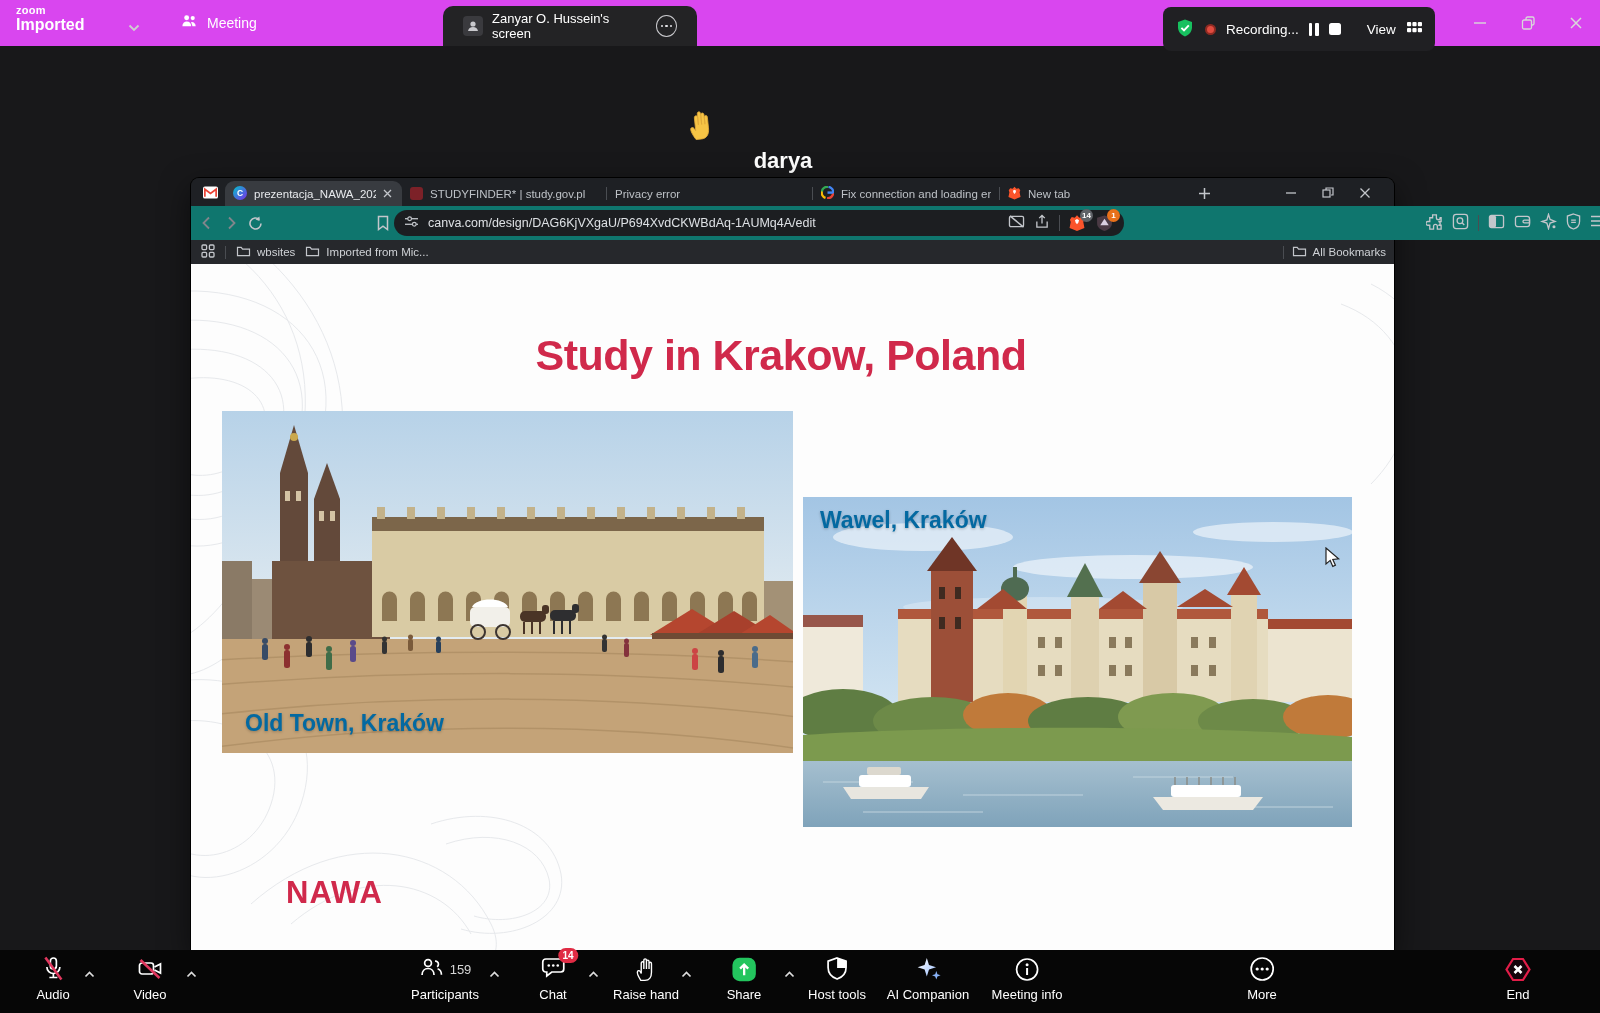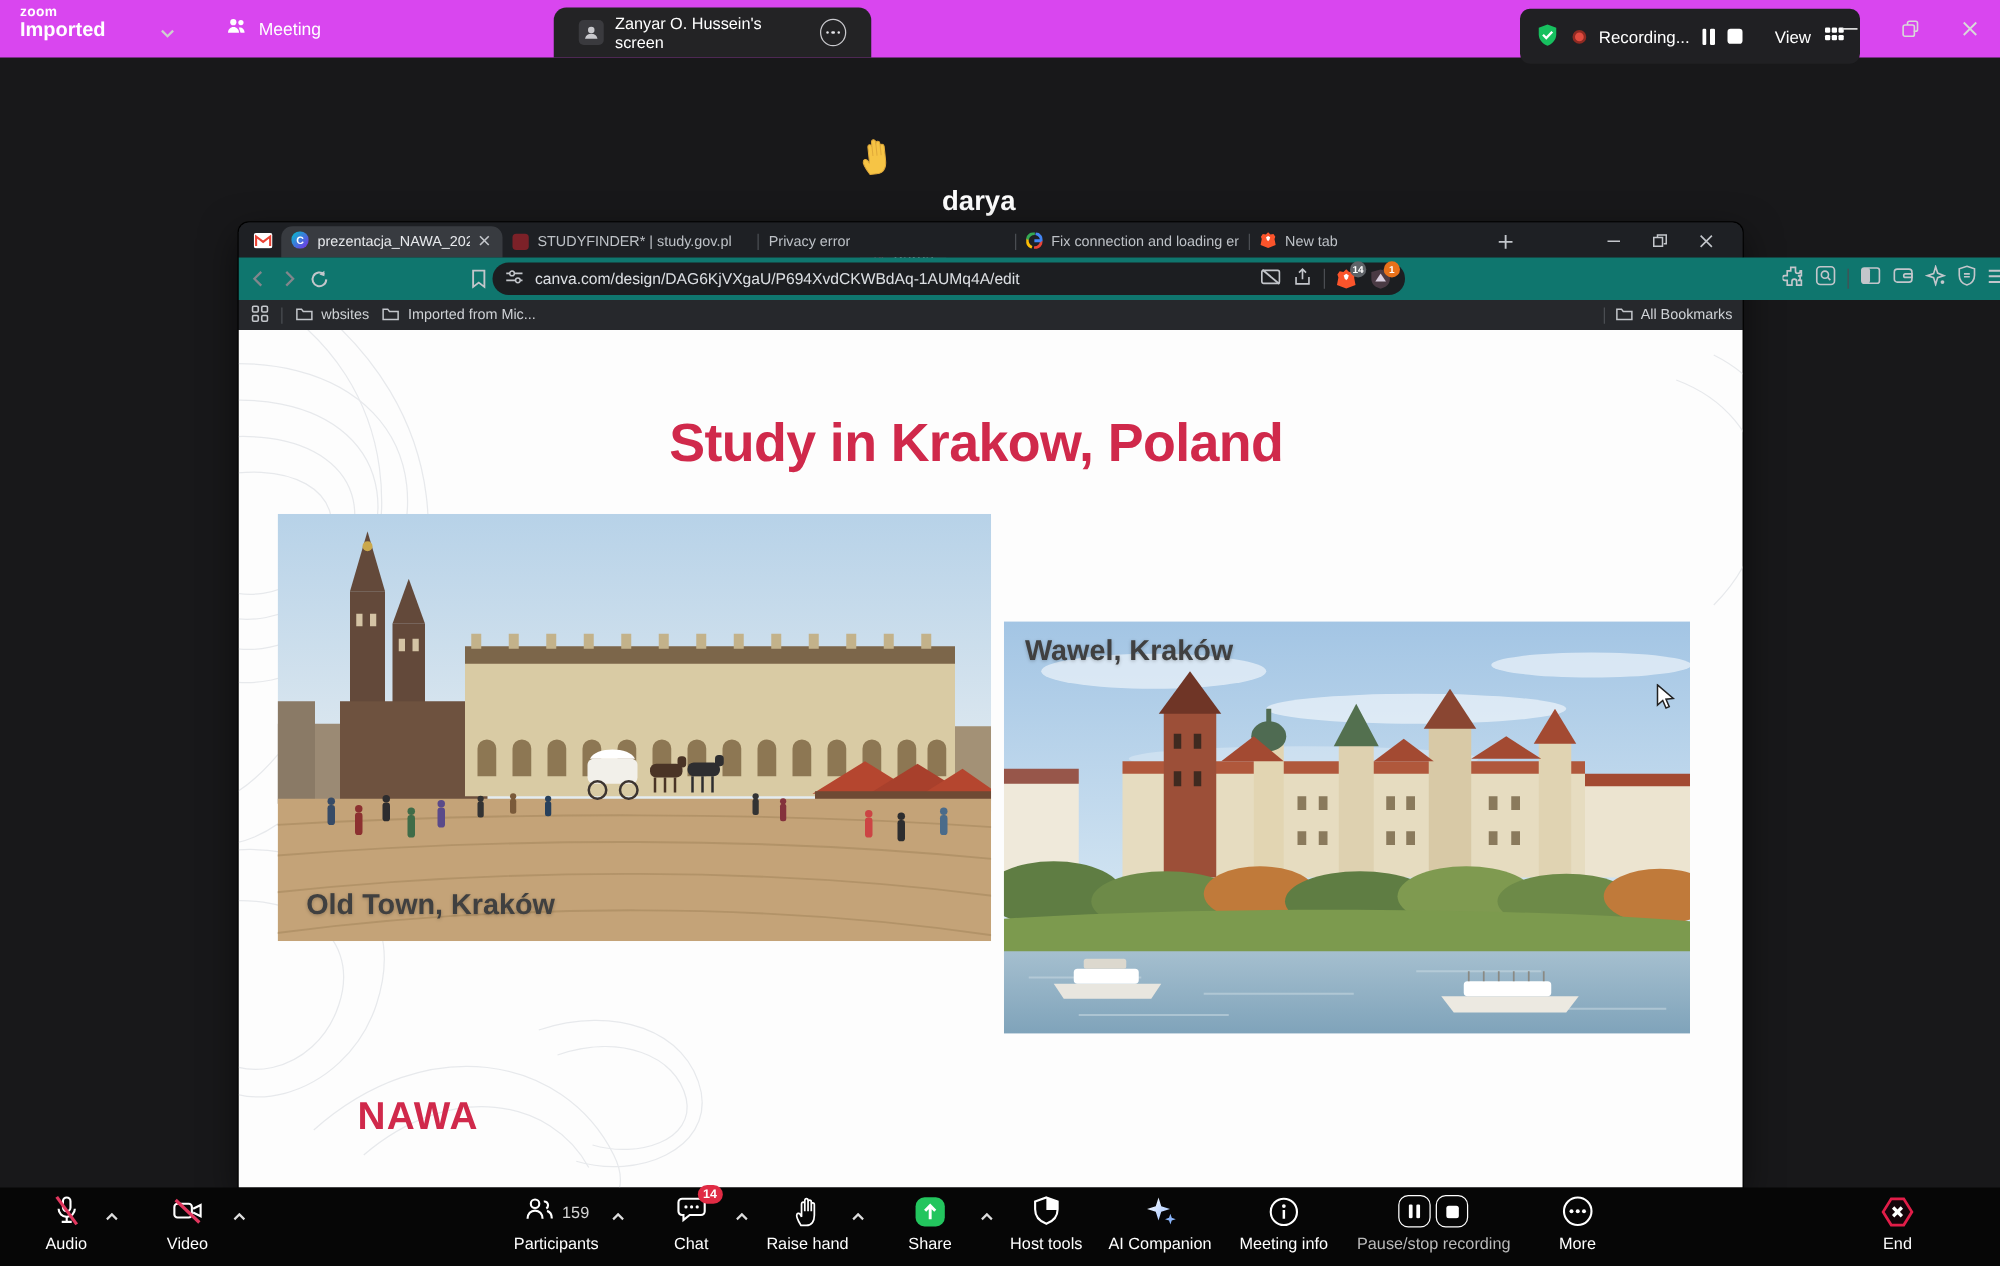--- a/index.html
+++ b/index.html
@@ -10,21 +10,21 @@
   .zbar{position:absolute;left:0;top:0;width:1600px;height:46px;background:#d946ef;}
   .zbrand{position:absolute;left:16px;top:5px;color:#fff;line-height:1;}
   .zbrand .b1{display:block;font-size:11px;font-weight:700;letter-spacing:.3px;}
   .zbrand .b2{display:block;font-size:16px;font-weight:700;margin-top:1px;}
   .zchev{position:absolute;left:128px;top:18px;}
   .zmeeting{position:absolute;left:180px;top:12px;display:flex;align-items:center;gap:8px;color:#fff;font-size:14px;}
   .ztab{position:absolute;left:443px;top:6px;width:254px;height:40px;background:#232325;border-radius:10px 10px 0 0;display:flex;align-items:center;gap:9px;padding:0 20px;color:#fff;font-size:13px;}
   .ztab .avatar{width:20px;height:20px;border-radius:4px;background:#3a3a3e;display:flex;align-items:center;justify-content:center;flex:none;}
   .ztab .more{margin-left:auto;width:22px;height:22px;border:1.5px solid #c9c9cd;border-radius:50%;display:flex;align-items:center;justify-content:center;gap:2px;}
   .ztab .more i{width:2.5px;height:2.5px;border-radius:50%;background:#e4e4e8;display:block;}
-  .zstatus{position:absolute;left:1216px;top:7px;height:44px;background:#202023;border-radius:8px;display:flex;align-items:center;gap:10px;padding:3px 12px;color:#fff;font-size:13.5px;}
+  .zstatus{position:absolute;left:1163px;top:7px;height:44px;background:#202023;border-radius:8px;display:flex;align-items:center;gap:10px;padding:3px 12px;color:#fff;font-size:13.5px;}
   .recdot{width:11px;height:11px;border-radius:50%;background:#e04b3f;border:2px solid #8f2a22;}
   .pausebars{display:flex;gap:3px;}
   .pausebars i{display:block;width:3.5px;height:13px;background:#fff;border-radius:1px;}
   .stopsq{width:12px;height:12px;background:#fff;border-radius:2.5px;}
   .zwin{position:absolute;right:0;top:0;height:46px;display:flex;}
   .zwin .wbtn{width:48px;height:46px;display:flex;align-items:center;justify-content:center;}
 
   
   .stage{position:absolute;left:0;top:46px;width:1600px;height:904px;}
   .hand-emoji{position:absolute;left:688px;top:62px;transform:rotate(-6deg);}
@@ -51,21 +51,21 @@
   .bookbar{position:absolute;left:0;top:62px;width:1203px;height:24px;background:#26282c;display:flex;align-items:center;gap:10px;padding:0 10px;color:#cfd2d6;font-size:11.5px;}
   .bkitem{display:flex;align-items:center;gap:6px;}
   .bookright{position:absolute;right:8px;top:0;height:24px;display:flex;align-items:center;gap:8px;}
 
   
   .slide{position:absolute;left:0;top:86px;width:1203px;height:686px;background:#fdfdfd;overflow:hidden;}
   .slide-title{position:absolute;left:0;top:38px;width:1180px;text-align:center;font-size:43px;font-weight:700;letter-spacing:-.5px;color:#d0294b;}
   .fig{position:absolute;overflow:hidden;}
   .fig1{left:31px;top:147px;width:571px;height:342px;}
   .fig2{left:612px;top:233px;width:549px;height:330px;}
-  .figcap{position:absolute;color:#404040;font-size:23px;font-weight:700;text-shadow:0 1px 3px rgba(0,0,0,.25);}
+  .figcap{position:absolute;color:#0369a1;font-size:23px;font-weight:700;text-shadow:0 1px 3px rgba(0,0,0,.25);}
   .cap1{left:23px;bottom:16px;}
   .cap2{left:17px;top:10px;}
   .nawa{position:absolute;left:95px;top:608px;}
   .cursor{position:absolute;left:1132px;top:283px;}
 
   
   .ztoolbar{position:absolute;left:0;top:950px;width:1600px;height:63px;background:#060606;}
   .titem{position:absolute;top:0;height:63px;display:flex;flex-direction:column;align-items:center;justify-content:flex-start;padding-top:6px;gap:5px;color:#fff;transform:translateX(-50%);}
   .titem .lbl{font-size:13px;white-space:nowrap;}
   .iconrow{display:flex;align-items:center;gap:6px;height:26px;}
@@ -805,36 +805,20 @@
       <span class="iconrow">
         <svg width="25" height="25" viewBox="0 0 25 25">
             <circle cx="12.5" cy="12.5" r="10.5" fill="none" stroke="#fff" stroke-width="1.7"></circle>
             <circle cx="12.5" cy="7.8" r="1.5" fill="#fff"></circle>
             <line x1="12.5" y1="11" x2="12.5" y2="18" stroke="#fff" stroke-width="2"></line>
           </svg>
       </span>
       <span class="lbl">Meeting info</span>
     </div>
 
-    <div class="titem" style="left:1147px">
-      <span class="recbtns">
-        <span class="recbtn">
-          <svg width="10" height="12" viewBox="0 0 10 12">
-              <rect x="0.5" y="0.5" width="3" height="11" rx="1" fill="#fff"></rect>
-              <rect x="6.5" y="0.5" width="3" height="11" rx="1" fill="#fff"></rect>
-            </svg>
-        </span>
-        <span class="recbtn">
-          <svg width="11" height="11" viewBox="0 0 11 11">
-              <rect x="0.5" y="0.5" width="10" height="10" rx="2" fill="#fff"></rect>
-            </svg>
-        </span>
-      </span>
-      <span class="lbl dimlbl">Pause/stop recording</span>
-    </div>
 
     <div class="titem" style="left:1262px">
       <span class="iconrow">
         <svg width="26" height="26" viewBox="0 0 26 26">
             <circle cx="13" cy="13" r="11" fill="none" stroke="#fff" stroke-width="1.7"></circle>
             <g fill="#fff">
               <circle cx="8" cy="13" r="1.6"></circle>
               <circle cx="13" cy="13" r="1.6"></circle>
               <circle cx="18" cy="13" r="1.6"></circle>
             </g>

